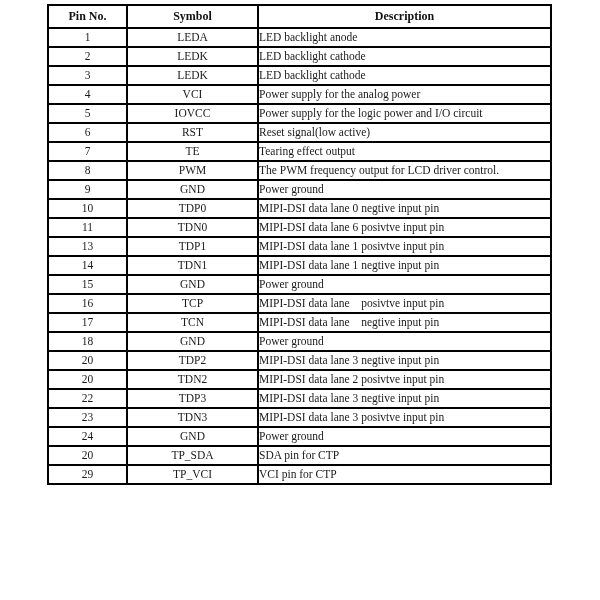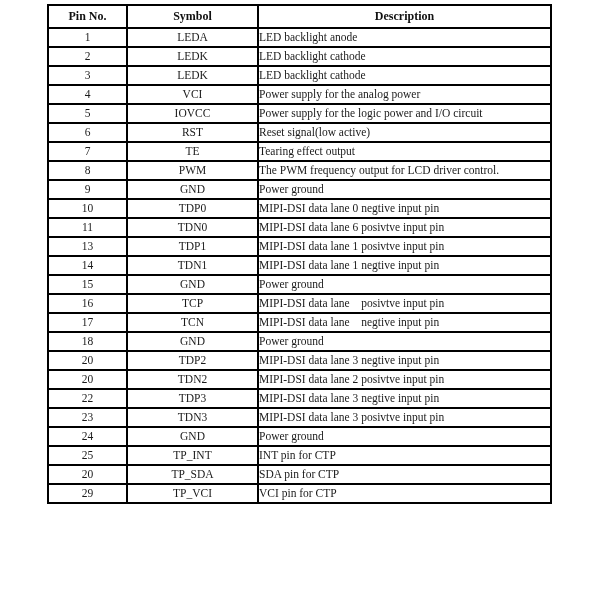--- a/index.html
+++ b/index.html
@@ -197,25 +197,20 @@
       <td class="symbol-cell">TDN3</td>
       <td class="description-cell">MIPI-DSI data lane 3 posivtve input pin</td>
     </tr>
 
     <tr>
       <td class="pin-cell">24</td>
       <td class="symbol-cell">GND</td>
       <td class="description-cell">Power ground</td>
     </tr>
 
-    <tr>
-      <td class="pin-cell">25</td>
-      <td class="symbol-cell">TP_INT</td>
-      <td class="description-cell">INT pin for CTP</td>
-    </tr>
 
     <tr>
       <td class="pin-cell">20</td>
       <td class="symbol-cell">TP_SDA</td>
       <td class="description-cell">SDA pin for CTP</td>
     </tr>
 
 
 
     <tr>

